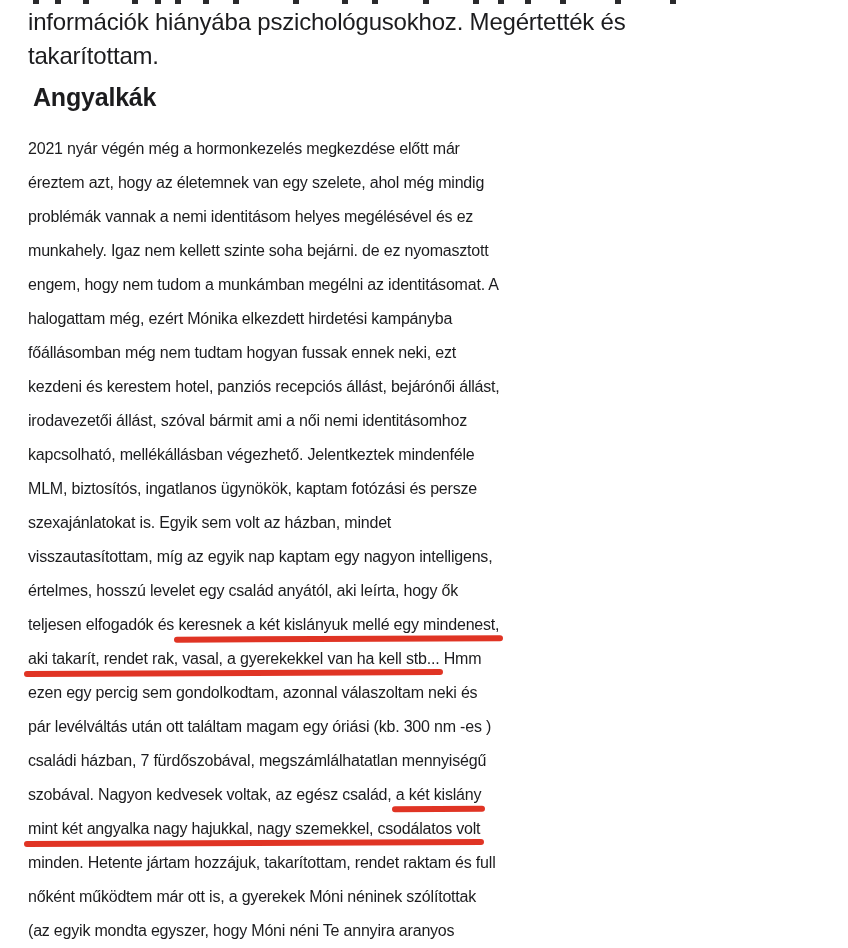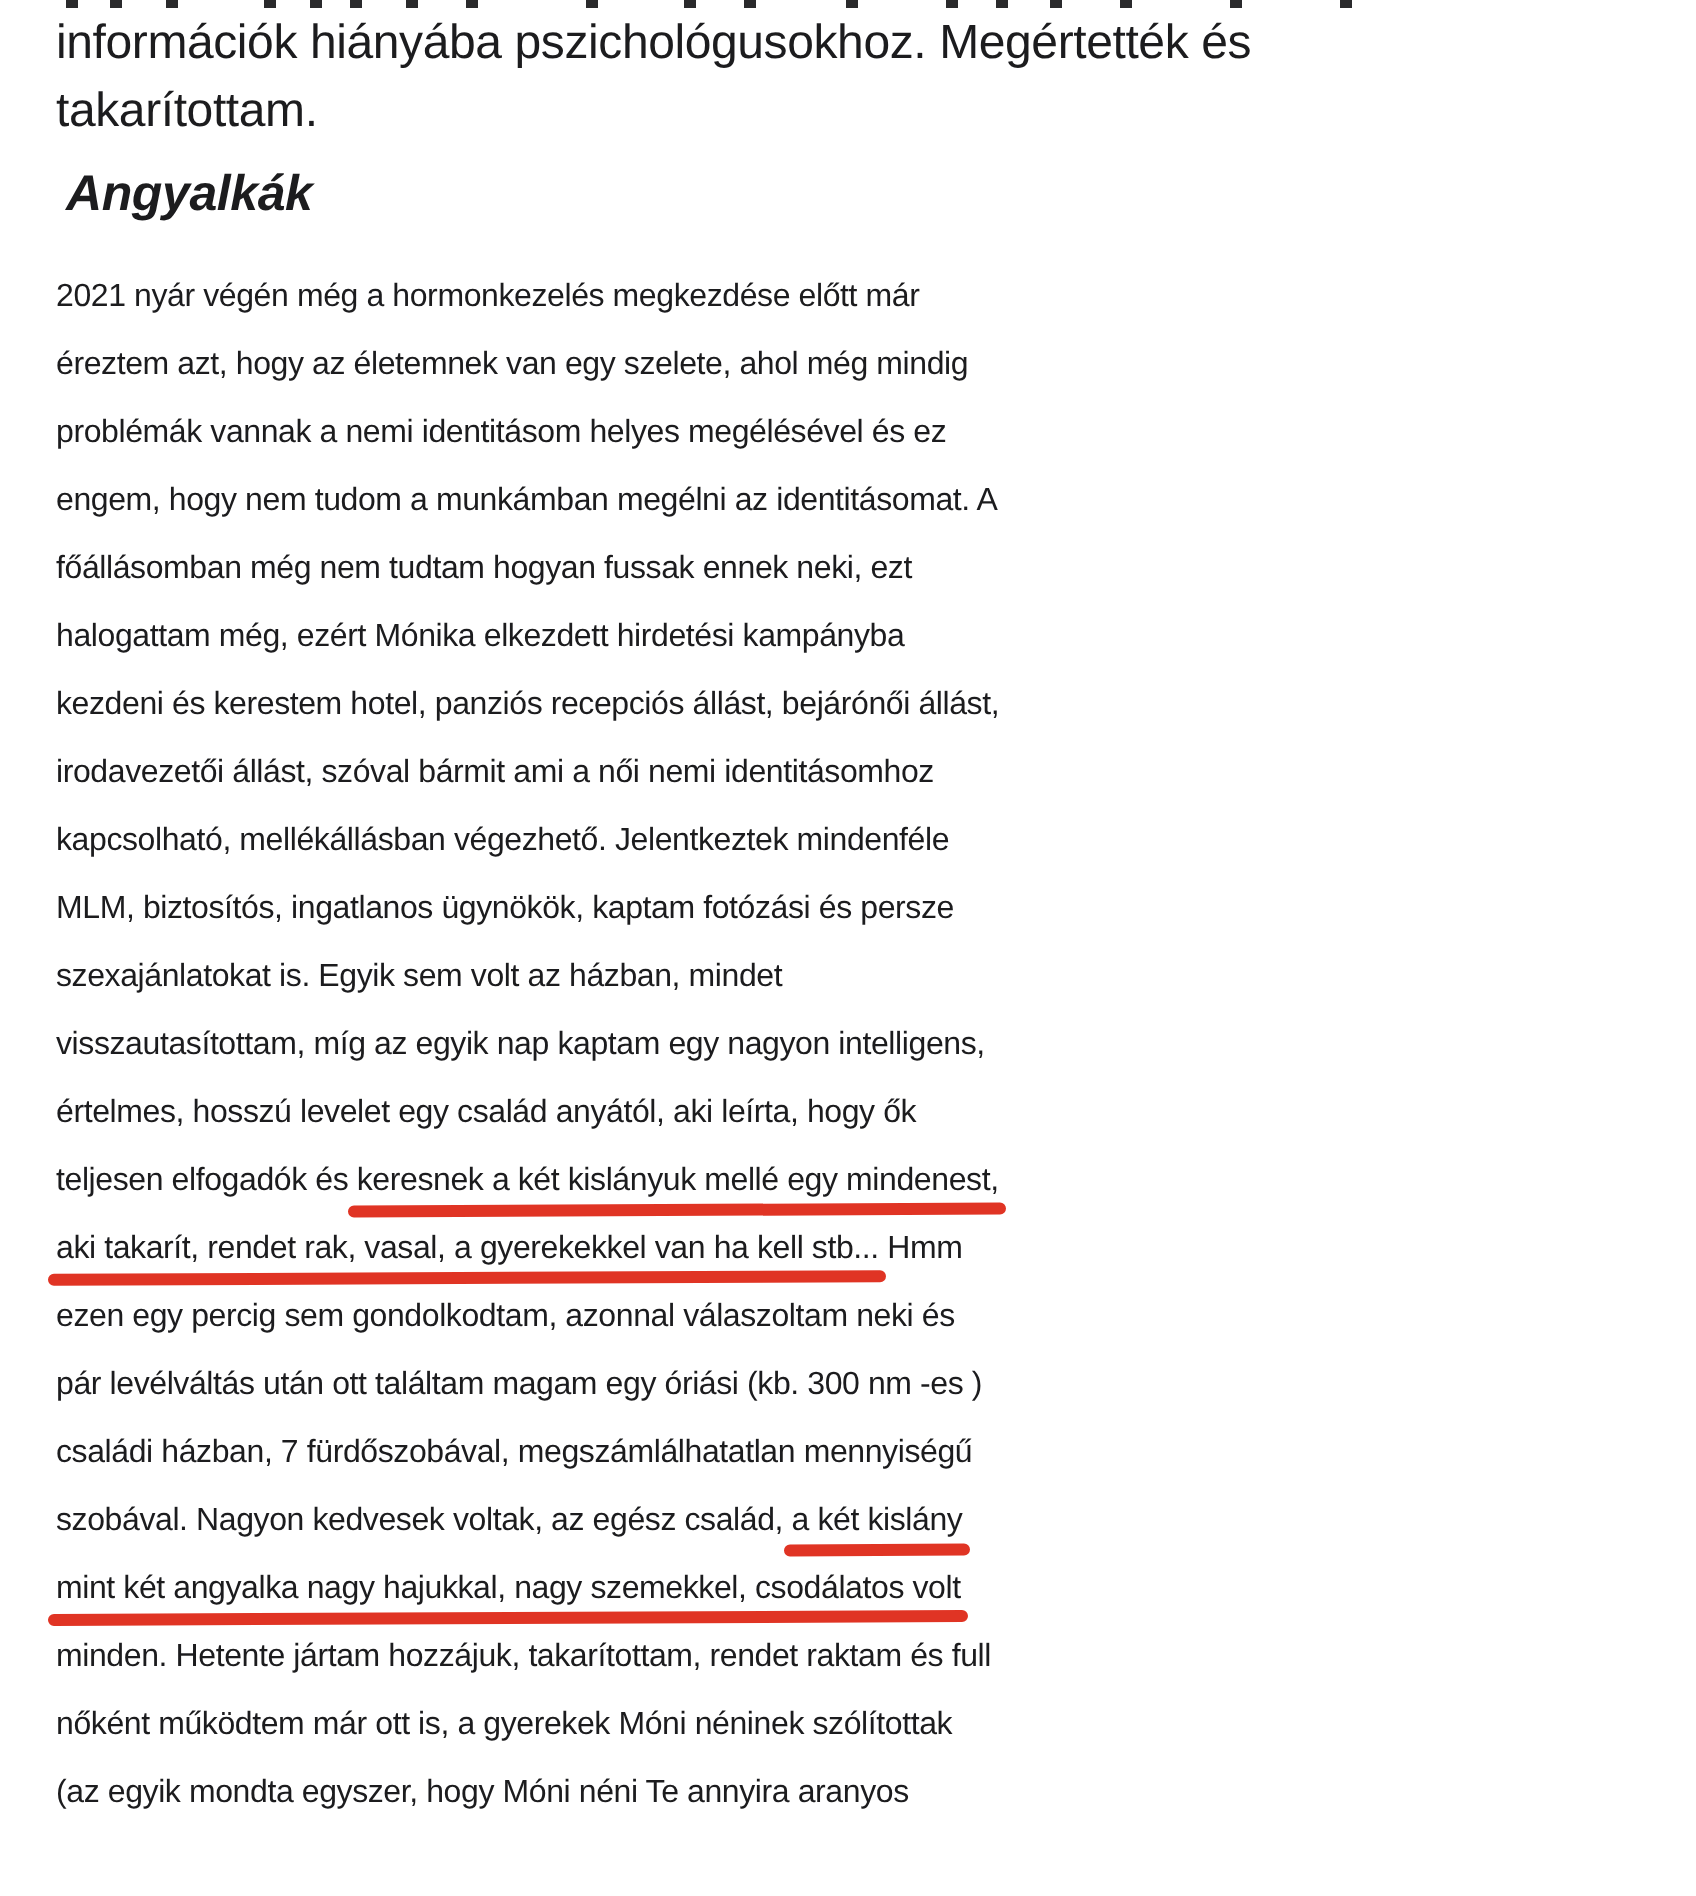--- a/index.html
+++ b/index.html
@@ -43,21 +43,20 @@
     font-size: 24px;
     line-height: 34px;
     letter-spacing: -0.2px;
   }
   .heading {
     position: absolute;
     top: 83px; left: 33px;
     margin: 0;
     font-size: 25px;
     font-weight: bold;
-    font-style: italic;
     letter-spacing: -0.2px;
   }
   .bodytext {
     position: absolute;
     top: 132px; left: 28px; right: 8px;
     font-size: 16px;
     line-height: 34px;
     letter-spacing: -0.2px;
   }
   .line {
@@ -85,23 +84,24 @@
   <div class="top-remnant"></div>
   <div class="intro" id="intro">
       <div class="line">információk hiányába pszichológusokhoz. Megértették és</div>
       <div class="line">takarítottam.</div>
     </div>
   <h2 class="heading">Angyalkák</h2>
   <div class="bodytext" id="bodyLines">
       <div class="line"><span>2021 nyár végén még a hormonkezelés megkezdése előtt már</span></div>
       <div class="line"><span>éreztem azt, hogy az életemnek van egy szelete, ahol még mindig</span></div>
       <div class="line"><span>problémák vannak a nemi identitásom helyes megélésével és ez</span></div>
+      <div class="line"><span>munkahely. Igaz nem kellett szinte soha bejárni. de ez nyomasztott</span></div>
       <div class="line"><span>engem, hogy nem tudom a munkámban megélni az identitásomat. A</span></div>
+      <div class="line"><span>halogattam még, ezért Mónika elkezdett hirdetési kampányba</span></div>
       <div class="line"><span>főállásomban még nem tudtam hogyan fussak ennek neki, ezt</span></div>
-      <div class="line"><span>halogattam még, ezért Mónika elkezdett hirdetési kampányba</span></div>
       <div class="line"><span>kezdeni és kerestem hotel, panziós recepciós állást, bejárónői állást,</span></div>
       <div class="line"><span>irodavezetői állást, szóval bármit ami a női nemi identitásomhoz</span></div>
       <div class="line"><span>kapcsolható, mellékállásban végezhető. Jelentkeztek mindenféle</span></div>
       <div class="line"><span>MLM, biztosítós, ingatlanos ügynökök, kaptam fotózási és persze</span></div>
       <div class="line"><span>szexajánlatokat is. Egyik sem volt az házban, mindet</span></div>
       <div class="line"><span>visszautasítottam, míg az egyik nap kaptam egy nagyon intelligens,</span></div>
       <div class="line"><span>értelmes, hosszú levelet egy család anyától, aki leírta, hogy ők</span></div>
       <div class="line"><span>teljesen elfogadók és </span><span class="u">keresnek a két kislányuk mellé egy mindenest,</span></div>
       <div class="line"><span class="u">aki takarít, rendet rak, vasal, a gyerekekkel van ha kell stb...</span><span> Hmm</span></div>
       <div class="line"><span>ezen egy percig sem gondolkodtam, azonnal válaszoltam neki és</span></div>

